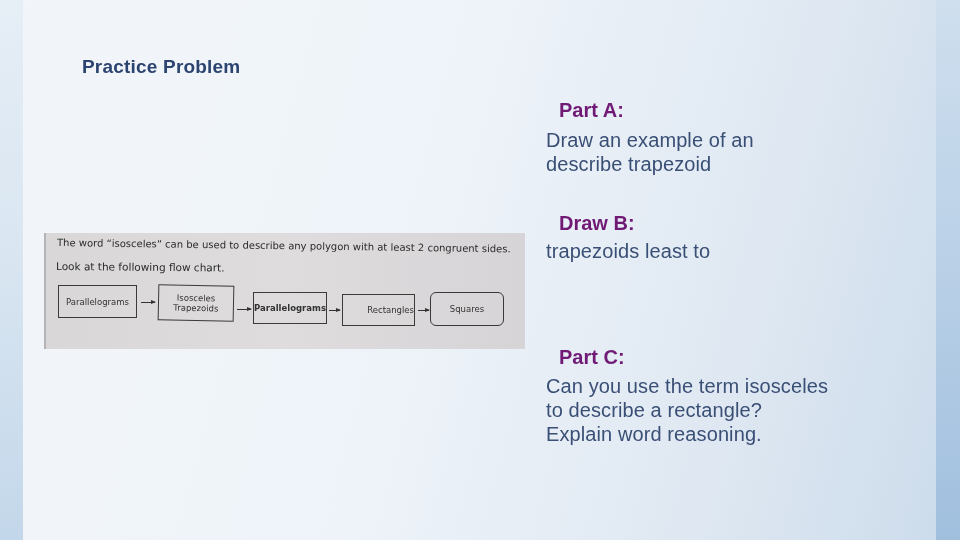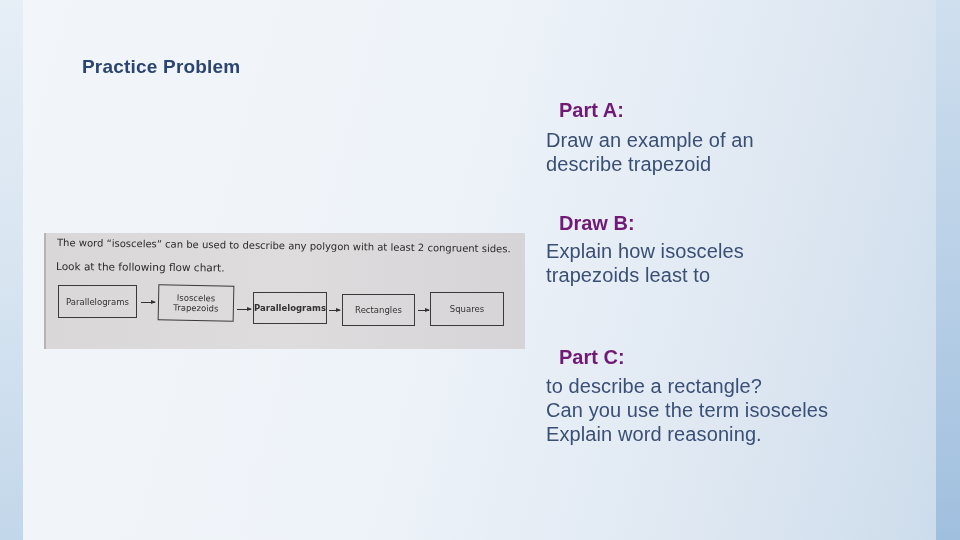--- a/index.html
+++ b/index.html
@@ -149,43 +149,42 @@
         <span style="display:block;">Trapezoids</span>
       </span>
     </div>
     <div class="flow-arrow" style="left:191px; top:76px; width:14px;"></div>
 
     <div class="flow-box" style="left:207px; top:59px; width:74px; height:32px;font-weight:bold;">
       <span>Parallelograms</span>
     </div>
     <div class="flow-arrow" style="left:283px; top:77px; width:11px;"></div>
 
-    <div class="flow-box" style="left:296px; top:61px; width:73px; height:32px;">
+    <div class="flow-box" style="left:296px; top:61px; width:73px; height:32px;justify-content:flex-end;">
       <span>Rectangles</span>
     </div>
     <div class="flow-arrow" style="left:372px; top:77px; width:11px;"></div>
 
-    <div class="flow-box" style="left:384px; top:59px; width:74px; height:34px;">
+    <div class="flow-box" style="left:384px; top:59px; width:74px; height:34px;border-radius:6px;">
       <span>Squares</span>
     </div>
   </div>
 </div>
 
 <div class="right-col">
   <p class="part-heading" id="part-a-heading">Part A:</p>
   <p class="part-body" id="part-a-body">
     <span>Draw an example of an</span>
     <span>describe trapezoid</span>
   </p>
 
   <p class="part-heading" id="part-b-heading">Draw B:</p>
   <p class="part-body" id="part-b-body">
-    <span>Explain how isosceles</span>
     <span>trapezoids least to</span>
   </p>
 
   <p class="part-heading" id="part-c-heading">Part C:</p>
   <p class="part-body" id="part-c-body">
+    <span>Can you use the term isosceles</span>
     <span>to describe a rectangle?</span>
-    <span>Can you use the term isosceles</span>
     <span>Explain word reasoning.</span>
   </p>
 </div>
 
 </body></html>

